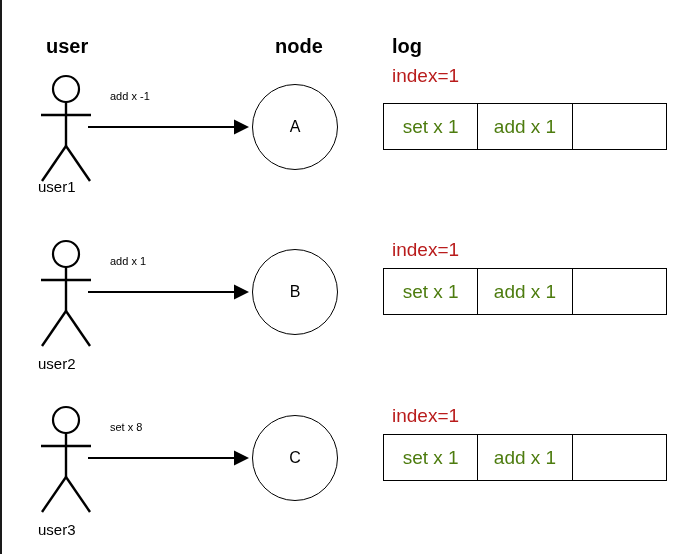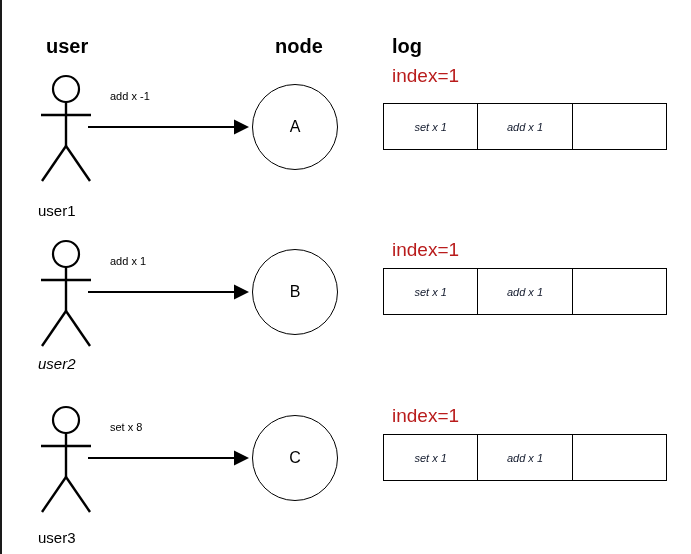--- a/index.html
+++ b/index.html
@@ -78,24 +78,23 @@
     height: 47px;
     width: 284px;
   }
   .log-cell {
     flex: 1 1 0;
     border-right: 1.6px solid #000000;
     box-sizing: border-box;
     display: flex;
     align-items: center;
     justify-content: center;
-    font-size: 11px;
-    color: #0f172a;
+    font-size: 19px;
+    color: #4d7c0f;
     white-space: nowrap;
-    font-style: italic;
   }
   .log-cell:last-child {
     border-right: none;
   }
 </style>
 </head>
 <body>
 
 <div id="canvas">
 
@@ -103,21 +102,21 @@
   <div class="col-header" style="left:273px; top:36px;">node</div>
   <div class="col-header" style="left:390px; top:36px;">log</div>
 
   <svg class="actor-svg" style="left:26px; top:74px;" width="80" height="112" viewBox="0 0 80 112">
     <circle cx="38" cy="15" r="13" fill="#ffffff" stroke="#000000" stroke-width="2.2"></circle>
     <line x1="38" y1="28" x2="38" y2="72" stroke="#000000" stroke-width="2.4"></line>
     <line x1="13" y1="41" x2="63" y2="41" stroke="#000000" stroke-width="2.4"></line>
     <line x1="38" y1="72" x2="14" y2="107" stroke="#000000" stroke-width="2.4"></line>
     <line x1="38" y1="72" x2="62" y2="107" stroke="#000000" stroke-width="2.4"></line>
   </svg>
-  <div class="actor-label" style="left:36px; top:203px;">user1</div>
+  <div class="actor-label" style="left:36px; top:179px;">user1</div>
 
   <div class="edge-label" style="left:108px; top:91px;">add x -1</div>
   <svg class="arrow-svg" style="left:84px; top:114px;" width="165" height="26" viewBox="0 0 165 26">
     <line x1="2" y1="13" x2="148" y2="13" stroke="#000000" stroke-width="2.2"></line>
     <polygon points="148,5.5 163,13 148,20.5" fill="#000000"></polygon>
   </svg>
 
   <div class="node-circle" style="left:250px; top:84px;">
     <span>A</span>
   </div>
@@ -129,21 +128,21 @@
     <div class="log-cell"></div>
   </div>
 
   <svg class="actor-svg" style="left:26px; top:239px;" width="80" height="112" viewBox="0 0 80 112">
     <circle cx="38" cy="15" r="13" fill="#ffffff" stroke="#000000" stroke-width="2.2"></circle>
     <line x1="38" y1="28" x2="38" y2="72" stroke="#000000" stroke-width="2.4"></line>
     <line x1="13" y1="41" x2="63" y2="41" stroke="#000000" stroke-width="2.4"></line>
     <line x1="38" y1="72" x2="14" y2="107" stroke="#000000" stroke-width="2.4"></line>
     <line x1="38" y1="72" x2="62" y2="107" stroke="#000000" stroke-width="2.4"></line>
   </svg>
-  <div class="actor-label" style="left:36px; top:356px;font-style:italic;">user2</div>
+  <div class="actor-label" style="left:36px; top:356px;">user2</div>
 
   <div class="edge-label" style="left:108px; top:256px;">add x 1</div>
   <svg class="arrow-svg" style="left:84px; top:279px;" width="165" height="26" viewBox="0 0 165 26">
     <line x1="2" y1="13" x2="148" y2="13" stroke="#000000" stroke-width="2.2"></line>
     <polygon points="148,5.5 163,13 148,20.5" fill="#000000"></polygon>
   </svg>
 
   <div class="node-circle" style="left:250px; top:249px;">
     <span>B</span>
   </div>
@@ -155,21 +154,21 @@
     <div class="log-cell"></div>
   </div>
 
   <svg class="actor-svg" style="left:26px; top:405px;" width="80" height="112" viewBox="0 0 80 112">
     <circle cx="38" cy="15" r="13" fill="#ffffff" stroke="#000000" stroke-width="2.2"></circle>
     <line x1="38" y1="28" x2="38" y2="72" stroke="#000000" stroke-width="2.4"></line>
     <line x1="13" y1="41" x2="63" y2="41" stroke="#000000" stroke-width="2.4"></line>
     <line x1="38" y1="72" x2="14" y2="107" stroke="#000000" stroke-width="2.4"></line>
     <line x1="38" y1="72" x2="62" y2="107" stroke="#000000" stroke-width="2.4"></line>
   </svg>
-  <div class="actor-label" style="left:36px; top:522px;margin-top:8px;">user3</div>
+  <div class="actor-label" style="left:36px; top:522px;">user3</div>
 
   <div class="edge-label" style="left:108px; top:422px;">set x 8</div>
   <svg class="arrow-svg" style="left:84px; top:445px;" width="165" height="26" viewBox="0 0 165 26">
     <line x1="2" y1="13" x2="148" y2="13" stroke="#000000" stroke-width="2.2"></line>
     <polygon points="148,5.5 163,13 148,20.5" fill="#000000"></polygon>
   </svg>
 
   <div class="node-circle" style="left:250px; top:415px;">
     <span>C</span>
   </div>

